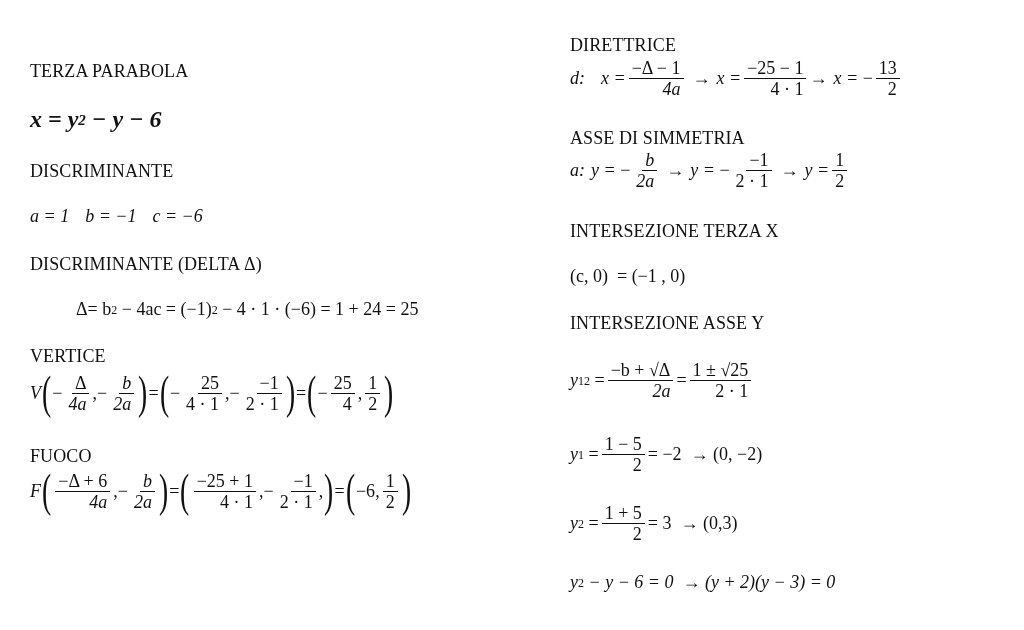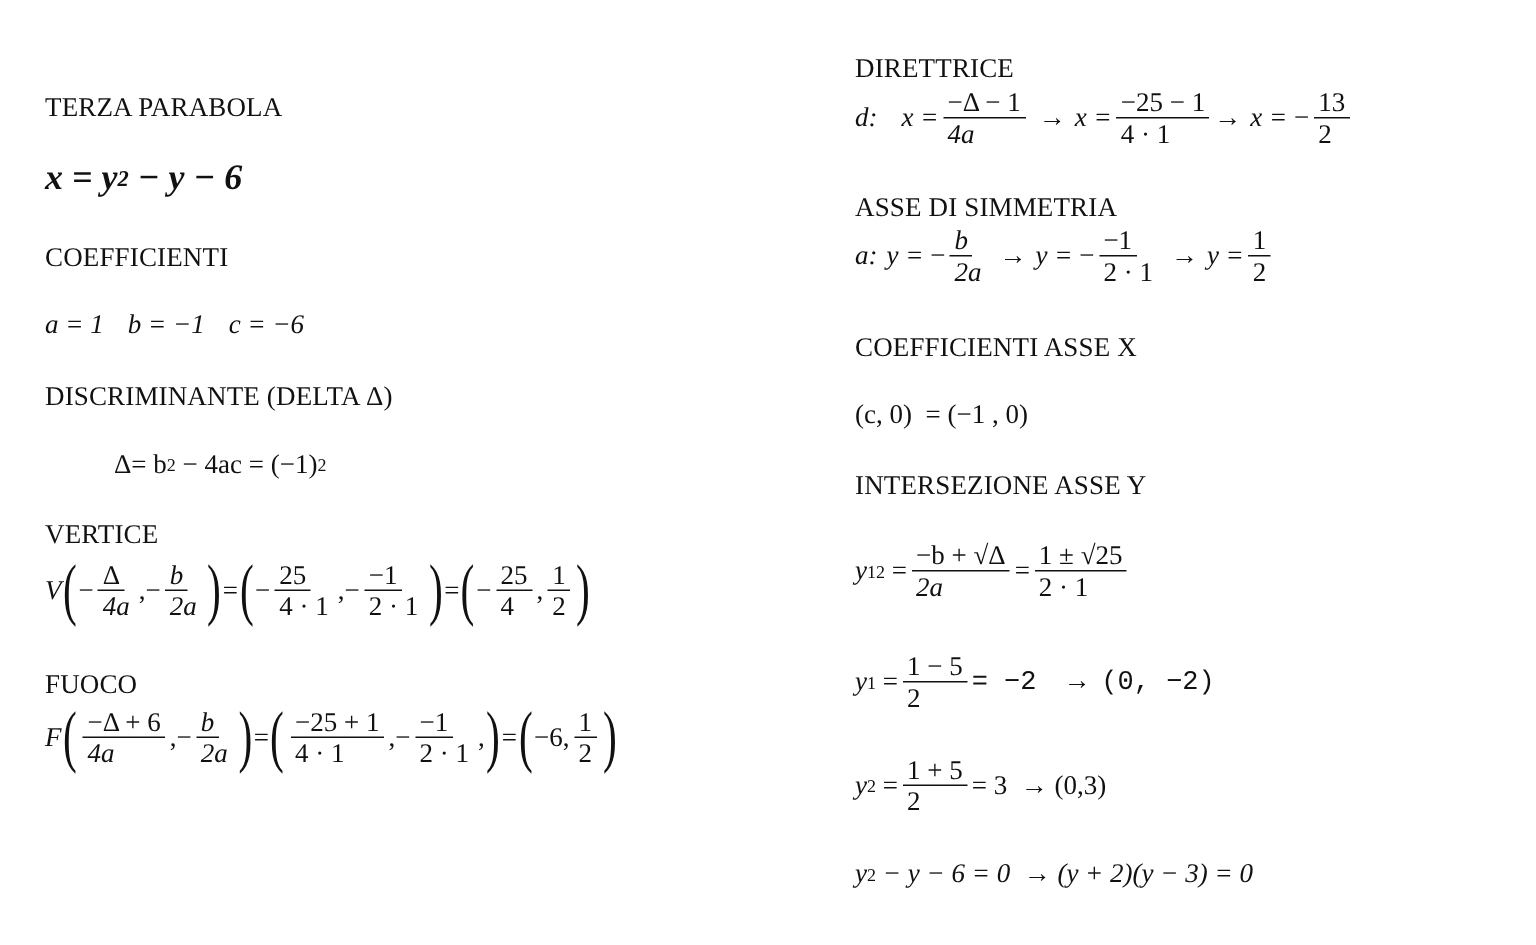--- a/index.html
+++ b/index.html
@@ -2,21 +2,21 @@
 <html><head>
 <meta charset="utf-8">
 <style>
   html, body { margin:0; padding:0; background:#ffffff; }
   body { width:1024px; height:630px; position:relative; overflow:hidden;
          font-family:"Liberation Serif","DejaVu Serif",serif; color:#111; }
   .h { font-weight:normal; font-size:18px; letter-spacing:0.1px; position:absolute; white-space:nowrap; }
   .m { position:absolute; font-size:18px; white-space:nowrap; display:flex; align-items:center; }
   .big { font-size:24px; font-weight:bold; font-style:italic; }
   .i { font-style:italic; }
-  .frac { display:inline-flex; flex-direction:column; align-items:flex-start; vertical-align:middle; margin:0 3px; }
+  .frac { display:inline-flex; flex-direction:column; align-items:flex-end; vertical-align:middle; margin:0 3px; }
   .frac > span { display:block; padding:0 3px; line-height:20px; text-align:center; }
   .frac > span.num { border-bottom:1.3px solid #111; }
   .paren { font-size:46px; font-weight:100; line-height:1; transform:scaleX(0.6); display:inline-block; margin:0 -2px; }
   .sp { display:inline-block; width:6px; }
   .sp2 { display:inline-block; width:16px; }
   sup { font-size:12px; vertical-align:super; line-height:0; }
   sub { font-size:12px; vertical-align:sub; line-height:0; }
 </style>
 </head>
 <body>
@@ -27,35 +27,36 @@
   <span>x</span>
   <span class="sp"></span>
     <span>=</span>
     <span class="sp"></span>
   <span>y</span>
     <sup style="font-size:15px;">2</sup>
   <span class="sp"></span>
     <span>− y − 6</span>
 </div>
 
-<div class="h" style="left:30px;top:161px;">COEFFICIENTI</div>
+<div class="h" style="left:30px;top:161px;">DISCRIMINANTE</div>
 <div class="m i" style="left:30px;top:206px;">
   <span>a = 1</span>
     <span class="sp2"></span>
   <span>b = −1</span>
     <span class="sp2"></span>
   <span>c = −6</span>
 </div>
 
 <div class="h" style="left:30px;top:254px;">DISCRIMINANTE (DELTA Δ)</div>
 <div class="m" style="left:30px;top:299px;margin-left:46px;">
   <span>Δ= b</span>
     <sup>2</sup>
   <span style="white-space:pre;"> − 4ac = (−1)</span>
     <sup>2</sup>
+  <span style="white-space:pre;"> − 4 · 1 · (−6) = 1 + 24 = 25</span>
 </div>
 
 <div class="h" style="left:30px;top:346px;text-align:center;">VERTICE</div>
 <div class="m" style="left:30px;top:370px;">
   <span class="i">V</span>
   <span class="paren">(</span>−
   <span class="frac">
       <span class="num">Δ</span>
       <span class="i">4a</span>
     </span>,−
@@ -155,21 +156,21 @@
       <span>2 · 1</span>
     </span>
   <span class="sp"></span><span>→</span><span class="sp"></span>
   <span class="i">y =</span>
   <span class="frac">
       <span class="num">1</span>
       <span>2</span>
     </span>
 </div>
 
-<div class="h" style="left:570px;top:221px;">COEFFICIENTI ASSE X</div>
+<div class="h" style="left:570px;top:221px;">INTERSEZIONE TERZA X</div>
 <div class="m" style="left:570px;top:266px;white-space:pre;">(c, 0)  = (−1 , 0)</div>
 
 <div class="h" style="left:570px;top:313px;">INTERSEZIONE ASSE Y</div>
 <div class="m" style="left:570px;top:360px;">
   <span class="i">y</span><sub>12</sub>&nbsp;=
   <span class="frac">
       <span class="num">−b + √Δ</span>
       <span class="i">2a</span>
     </span>=
   <span class="frac">
@@ -177,21 +178,21 @@
       <span>2 · 1</span>
     </span>
 </div>
 
 <div class="m" style="left:570px;top:434px;">
   <span class="i">y</span><sub>1</sub>&nbsp;=
   <span class="frac">
       <span class="num">1 − 5</span>
       <span>2</span>
     </span>
-  <span style="white-space:pre;font-family:Liberation Mono, monospace;">= −2  → (0, −2)</span>
+  <span style="white-space:pre;">= −2  → (0, −2)</span>
 </div>
 
 <div class="m" style="left:570px;top:503px;">
   <span class="i">y</span><sub>2</sub>&nbsp;=
   <span class="frac">
       <span class="num">1 + 5</span>
       <span>2</span>
     </span>
   <span style="white-space:pre;">= 3  → (0,3)</span>
 </div>

